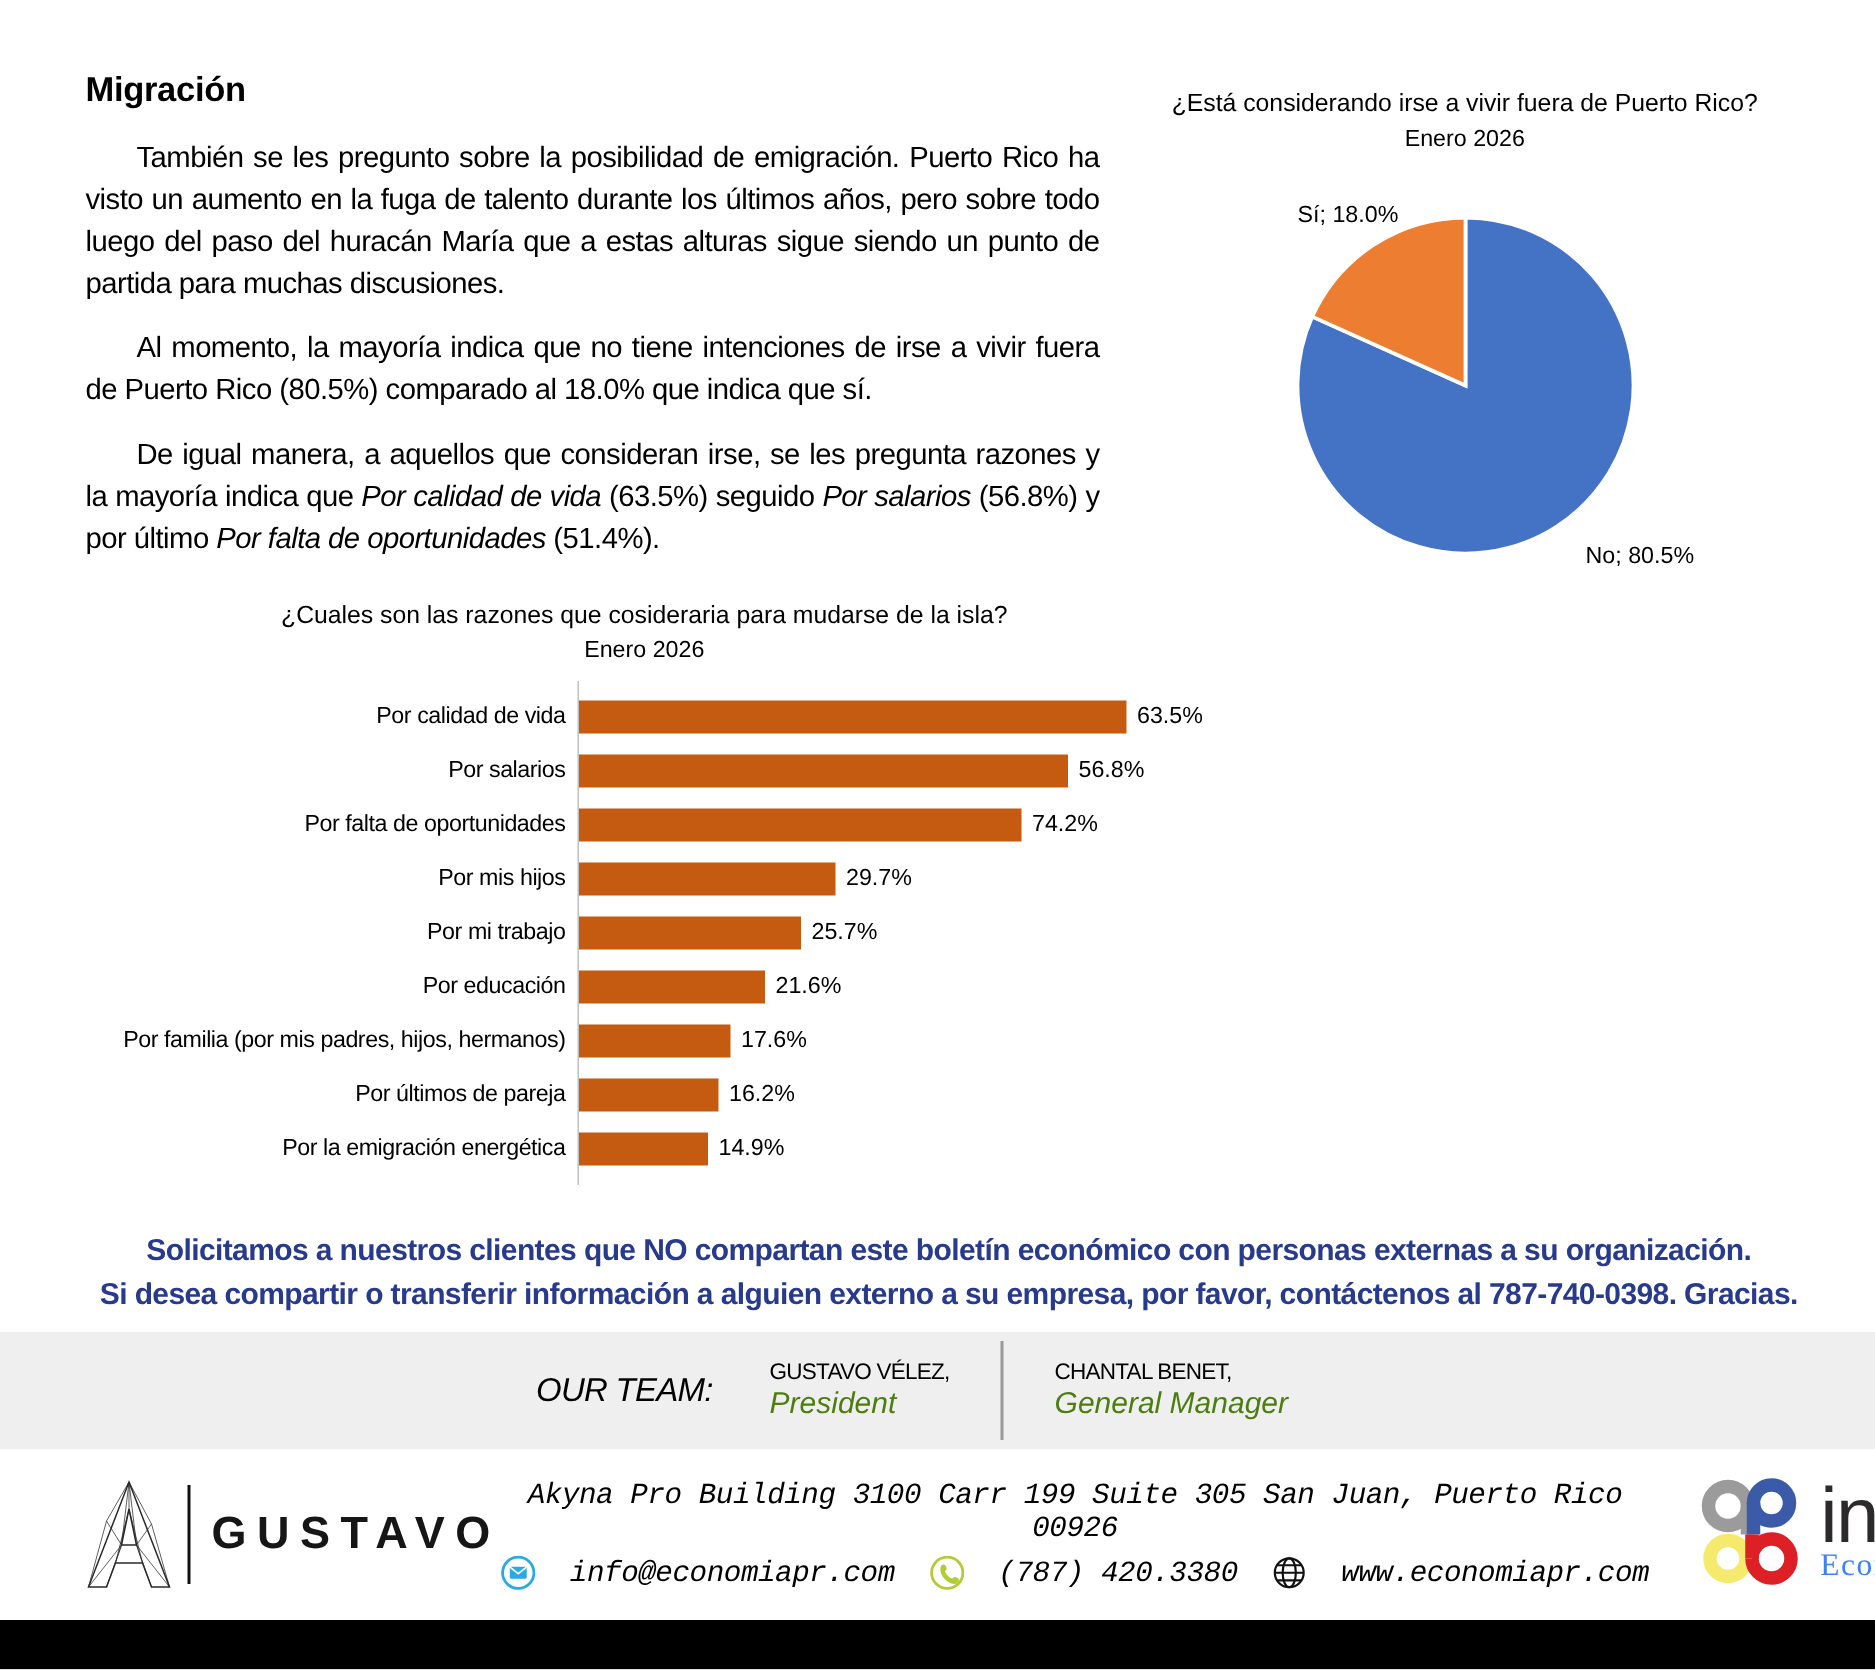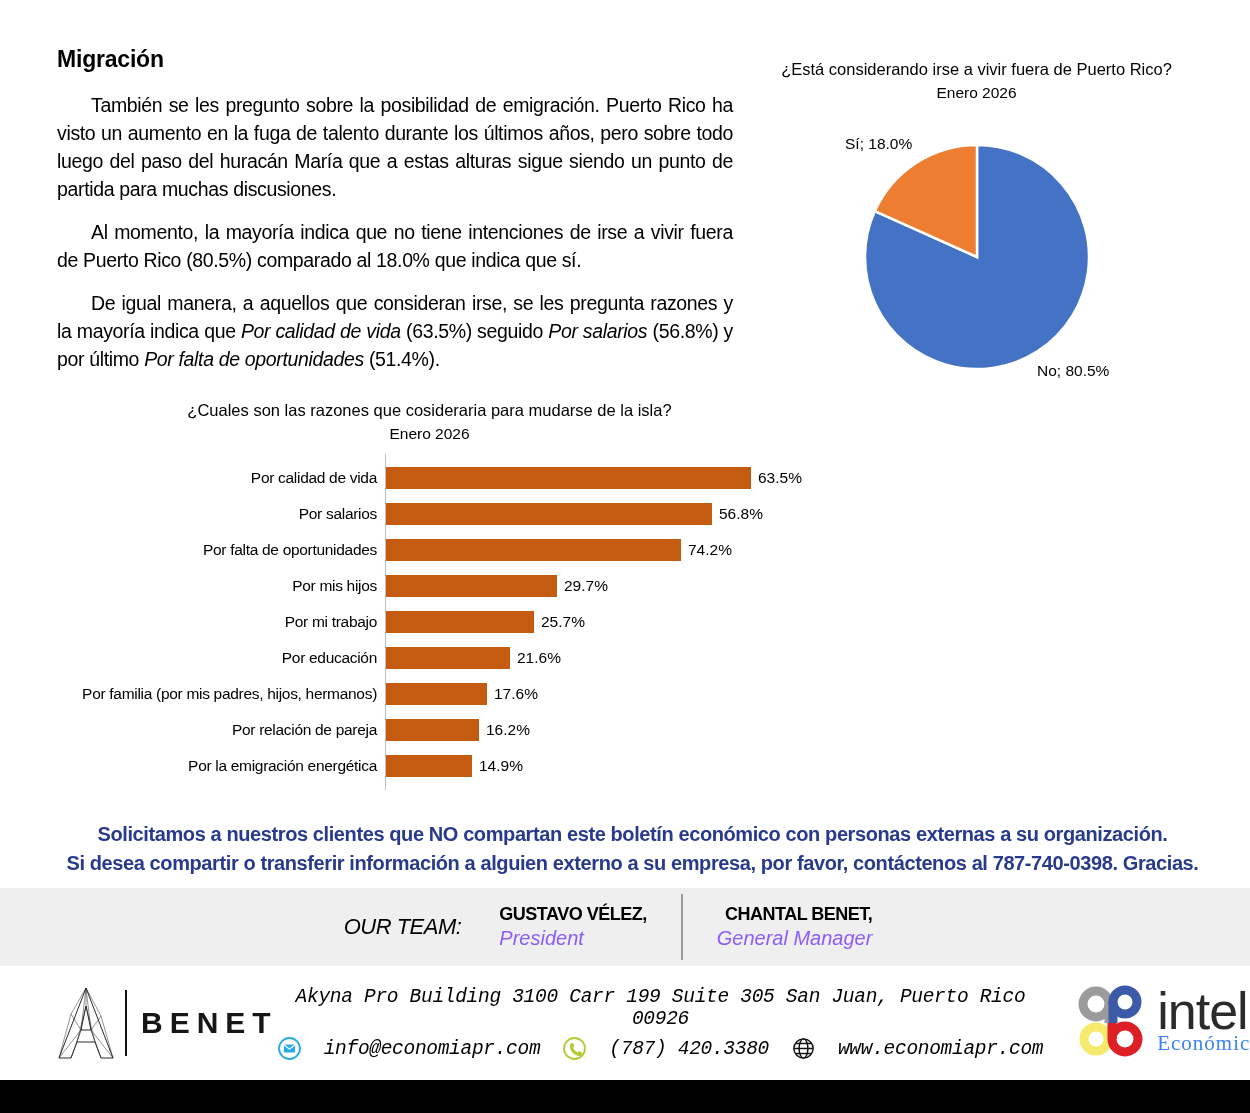--- a/index.html
+++ b/index.html
@@ -14,21 +14,21 @@
   .para {
     font-size:19.5px; line-height:28px; margin:0 0 15px 0;
     text-align:justify; text-indent:34px; letter-spacing:-0.35px;
   }
   .para em { font-style:italic; }
   .pie-col { width:517px; padding:12px 30px 0 0; box-sizing:border-box; }
   .chart-title { text-align:center; font-size:16.5px; line-height:22px; }
   .chart-subtitle { text-align:center; font-size:15.5px; line-height:20px; margin-top:3px; }
   .pie-wrap { position:relative; height:258px; margin-top:38px; }
   .pie-svg { position:absolute; left:calc(50% - 116px); top:0; }
-  .pie-label { position:absolute; font-size:15.5px; white-space:nowrap; }
+  .pie-label { position:absolute; font-size:15.5px; white-space:nowrap;margin-left:20px; }
   .pie-label-si { left:112px; top:-6px; }
   .pie-label-no { left:304px; top:221px; }
   
   .bar-sec { margin-left:57px; width:745px; }
   .bar-chart { position:relative; margin-top:10px; padding:6px 0; }
   .bar-chart::before { content:""; position:absolute; left:328px; top:0; bottom:0; width:1px; background:#BFBFBF; }
   .bar-row { display:flex; align-items:center; height:36px; }
   .bar-cat { width:320px; padding-right:8px; text-align:right; font-size:15.5px; letter-spacing:-0.3px; }
   .bar-track { flex:1; display:flex; align-items:center; height:18px; margin-left:1px; }
   .bar-fill { height:22px; }
@@ -38,22 +38,22 @@
     position:absolute; top:820px; left:15px; right:0; text-align:center;
     font-weight:bold; font-size:20px; line-height:29px; letter-spacing:-0.4px;
   }
   
   .team-band {
     position:absolute; top:888px; left:0; right:0; height:78px; background:#EFEFEF;
     display:flex; align-items:center; justify-content:center;
   }
   .team-label { font-style:italic; font-size:22px; letter-spacing:-0.5px; margin-right:38px; }
   .member { margin-right:34px; }
-  .member-name { font-weight:bold; font-size:18px; letter-spacing:-0.5px;text-align:right; }
-  .member-role { font-style:italic; font-size:20px; color:#8b5cf6; margin-top:2px; }
+  .member-name { font-weight:normal; font-size:15px; letter-spacing:-0.5px; }
+  .member-role { font-style:italic; font-size:20px; color:#4d7c0f; margin-top:2px; }
   .team-divider { width:2px; height:66px; background:#9A9A9A; margin-right:34px; }
   
   .footer {
     position:absolute; top:966px; left:0; right:0; height:114px;
     display:flex; align-items:center; padding:0 40px 0 57px; box-sizing:border-box;
   }
   .agnitu { display:flex; align-items:center; }
   .agnitu-bar { width:2px; height:66px; background:#111; margin:0 14px 0 10px; }
   .agnitu-name { font-size:30px; font-weight:bold; letter-spacing:7px; color:#161616; }
   .contact { flex:1; text-align:center; font-style:italic;font-family:Liberation Mono, monospace; }
@@ -141,21 +141,21 @@
           </div>
         </div>
         <div class="bar-row">
           <div class="bar-cat">Por familia (por mis padres, hijos, hermanos)</div>
           <div class="bar-track">
             <div class="bar-fill" style="width: 101px; background: rgb(197, 90, 17);"></div>
             <span class="bar-val">17.6%</span>
           </div>
         </div>
         <div class="bar-row">
-          <div class="bar-cat">Por relación de pareja</div>
+          <div class="bar-cat">Por últimos de pareja</div>
           <div class="bar-track">
             <div class="bar-fill" style="width: 93px; background: rgb(197, 90, 17);"></div>
             <span class="bar-val">16.2%</span>
           </div>
         </div>
         <div class="bar-row">
           <div class="bar-cat">Por la emigración energética</div>
           <div class="bar-track">
             <div class="bar-fill" style="width: 86px; background: rgb(197, 90, 17);"></div>
             <span class="bar-val">14.9%</span>
@@ -187,21 +187,21 @@
       <svg width="58" height="78" viewBox="0 0 58 78">
         <g fill="none" stroke="#2A2A2A" stroke-width="1">
           <path d="M29 4 L56 74 L44 74 L38 58 L20 58 L14 74 L2 74 Z"></path>
           <path d="M29 22 L34 46 L24 46 Z"></path>
         </g>
         <g fill="none" stroke="#2A2A2A" stroke-width="0.5">
           <path d="M29 4 L24 46 M29 4 L34 46 M29 4 L29 22 M24 46 L2 74 M24 46 L14 74 M34 46 L56 74 M34 46 L44 74 M24 46 L20 58 M34 46 L38 58 M29 22 L20 58 M29 22 L38 58 M29 4 L14 30 M14 30 L24 46 M29 4 L44 32 M44 32 L34 46 M14 30 L2 74 M44 32 L56 74"></path>
         </g>
       </svg>
       <div class="agnitu-bar"></div>
-      <span class="agnitu-name">BENET</span>
+      <span class="agnitu-name">GUSTAVO</span>
     </div>
 
     <div class="contact">
       <div class="address">Akyna Pro Building 3100 Carr 199 Suite 305 San Juan, Puerto Rico 00926</div>
       <div class="contact-line">
         <svg width="23" height="23" viewBox="0 0 22 22">
           <circle cx="11" cy="11" r="10" fill="none" stroke="#29ABE2" stroke-width="1.8"></circle>
           <rect x="5.6" y="7.2" width="10.8" height="7.6" rx="1" fill="#29ABE2"></rect>
           <polyline points="5.9,7.6 11,11.6 16.1,7.6" fill="none" stroke="#ffffff" stroke-width="1.1"></polyline>
         </svg>

